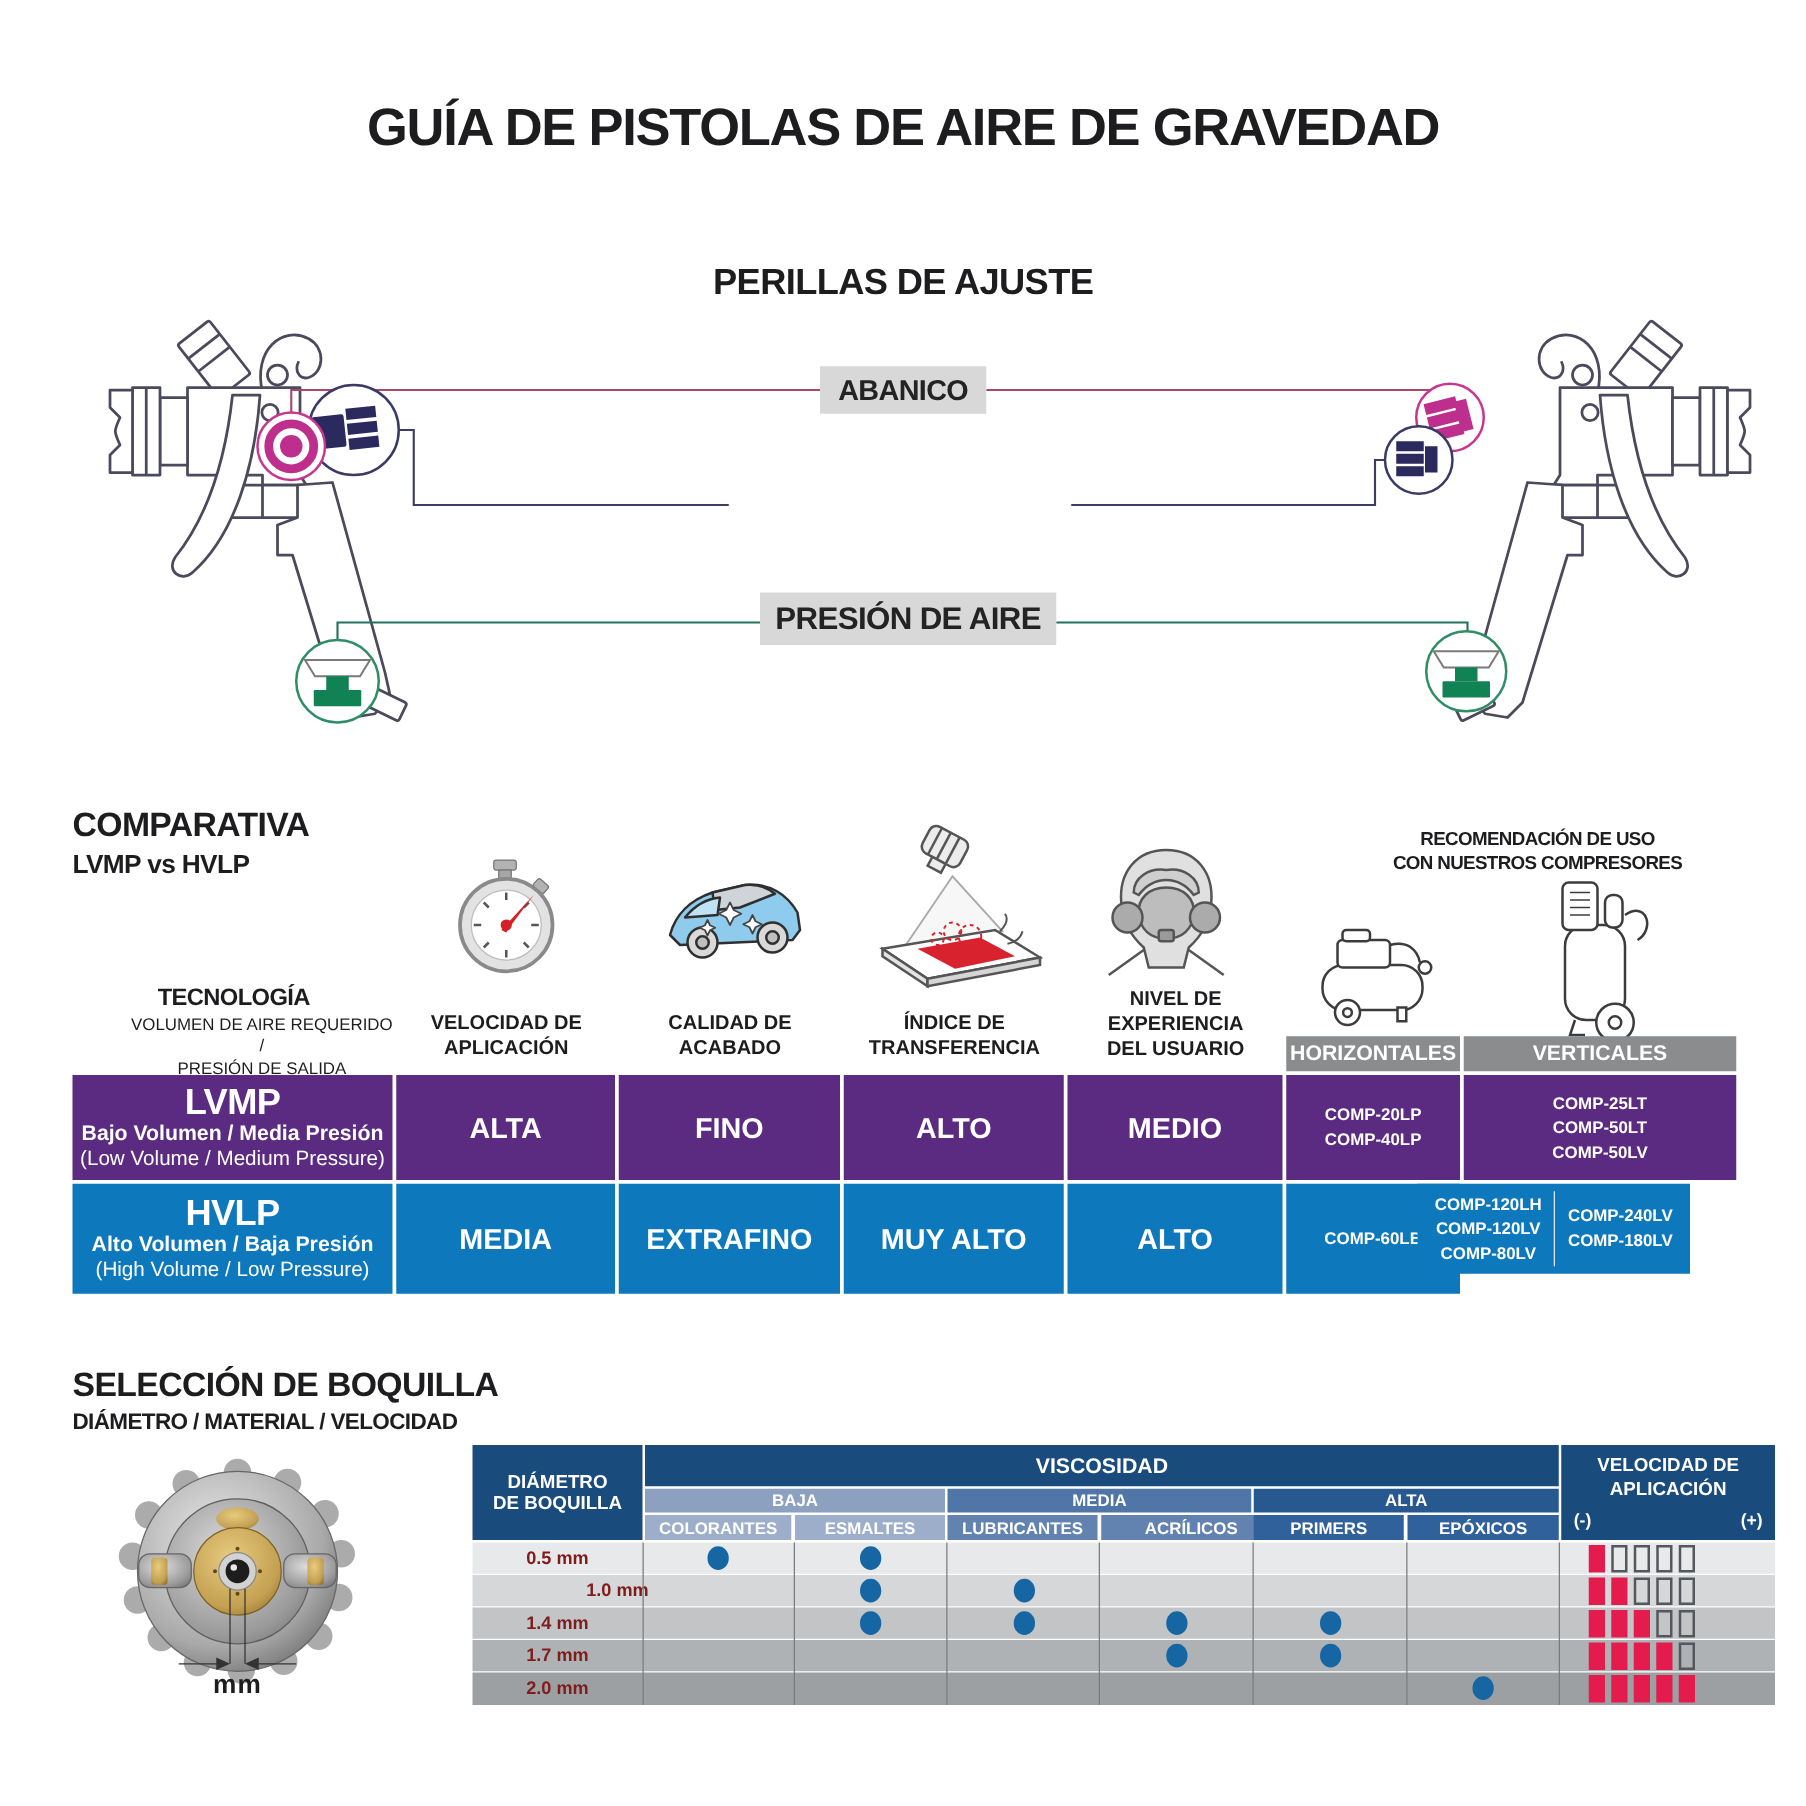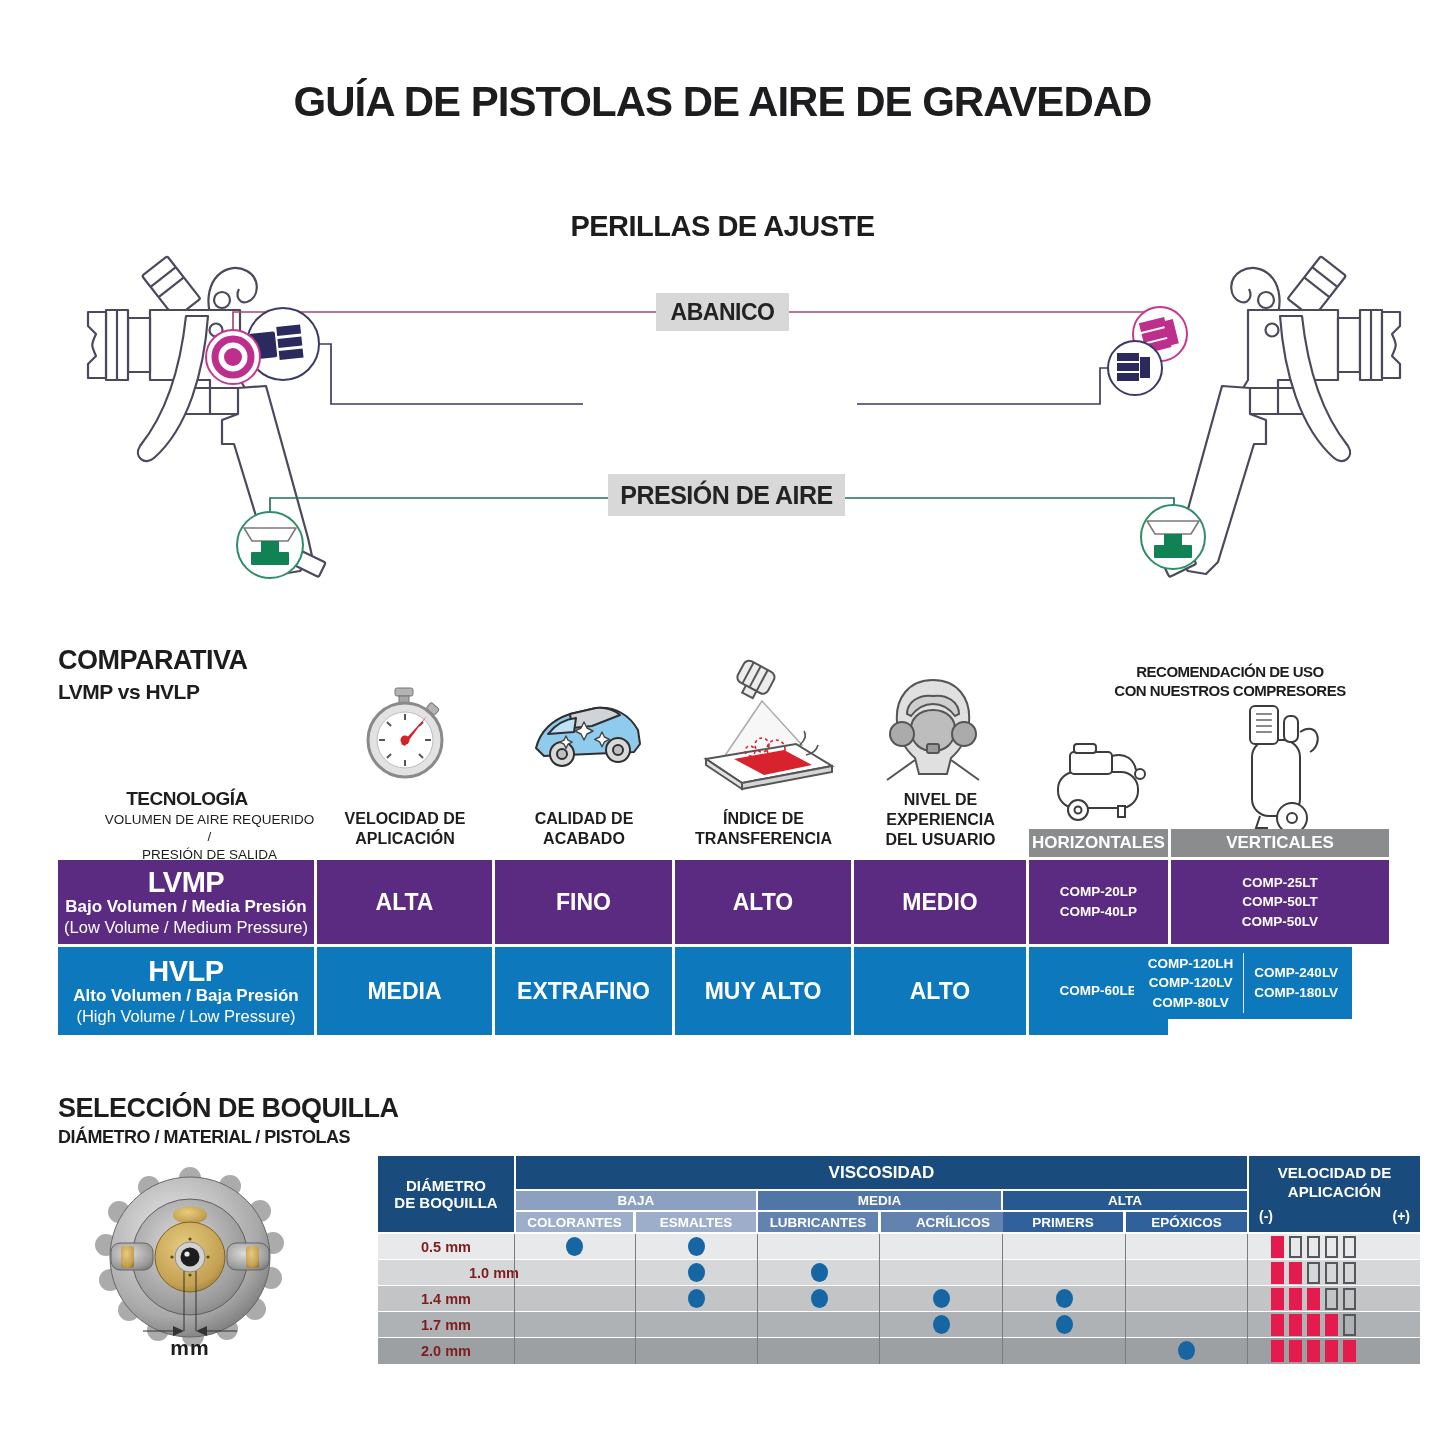--- a/index.html
+++ b/index.html
@@ -390,21 +390,21 @@
       <span class="comp-models preline">COMP-120LH
 COMP-120LV
 COMP-80LV</span>
       <span class="divline"></span>
       <span class="comp-models preline">COMP-240LV
 COMP-180LV</span>
     </div>
   </div>
 
   <div class="abs boq-heading cond">SELECCIÓN DE BOQUILLA</div>
-  <div class="abs boq-sub cond">DIÁMETRO / MATERIAL / PISTOLAS</div>
+  <div class="abs boq-sub cond">DIÁMETRO / MATERIAL / VELOCIDAD</div>
   <div class="abs ctr mm-label">mm</div>
 
   <div class="abs ctr tbl-navy preline" style="left:378px;top:1156px;width:136px;height:76px;font-size:15px;">DIÁMETRO
 DE BOQUILLA</div>
   <div class="abs ctr tbl-navy" style="left:516px;top:1156px;width:731px;height:33px;font-size:17px;">VISCOSIDAD</div>
   <div class="abs ctr tbl-navy" style="left:1249px;top:1156px;width:171px;height:76px;flex-direction:column;justify-content:flex-start;padding-top:8px;box-sizing:border-box;">
     <div class="preline" style="font-size:15px;line-height:1.25;">VELOCIDAD DE
 APLICACIÓN</div>
     <div class="pm-row" style="margin-top:6px;">
       <span>(-)</span>

